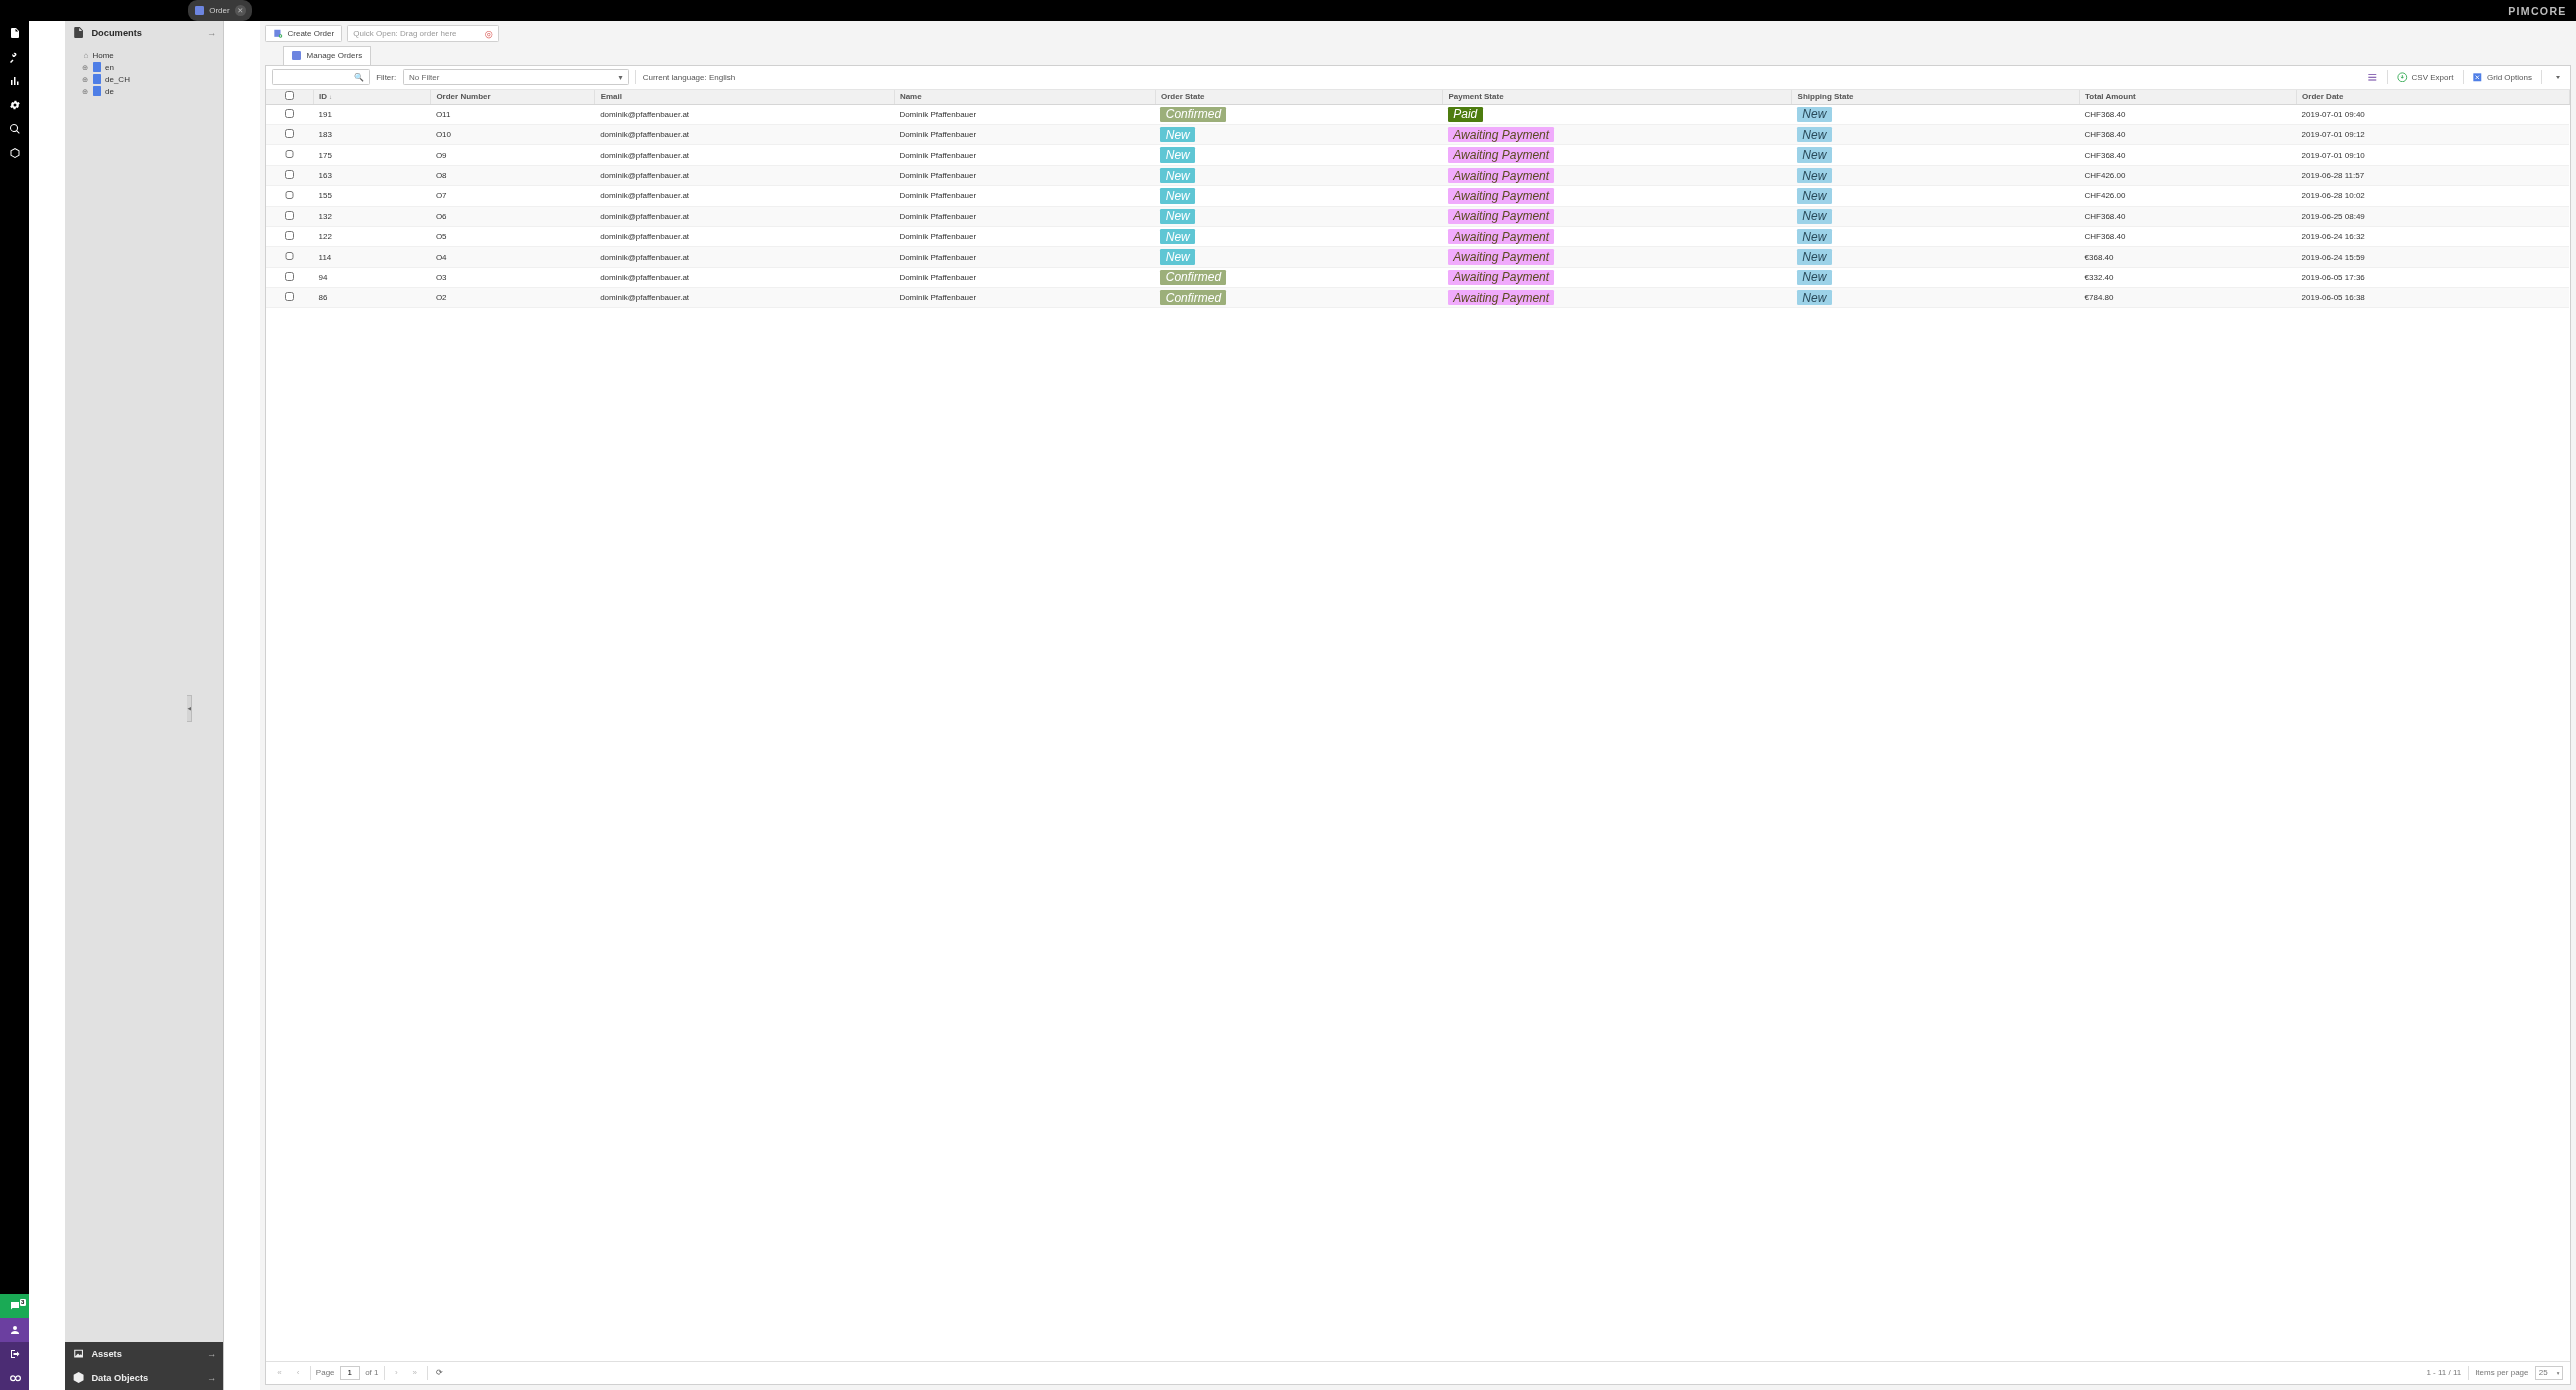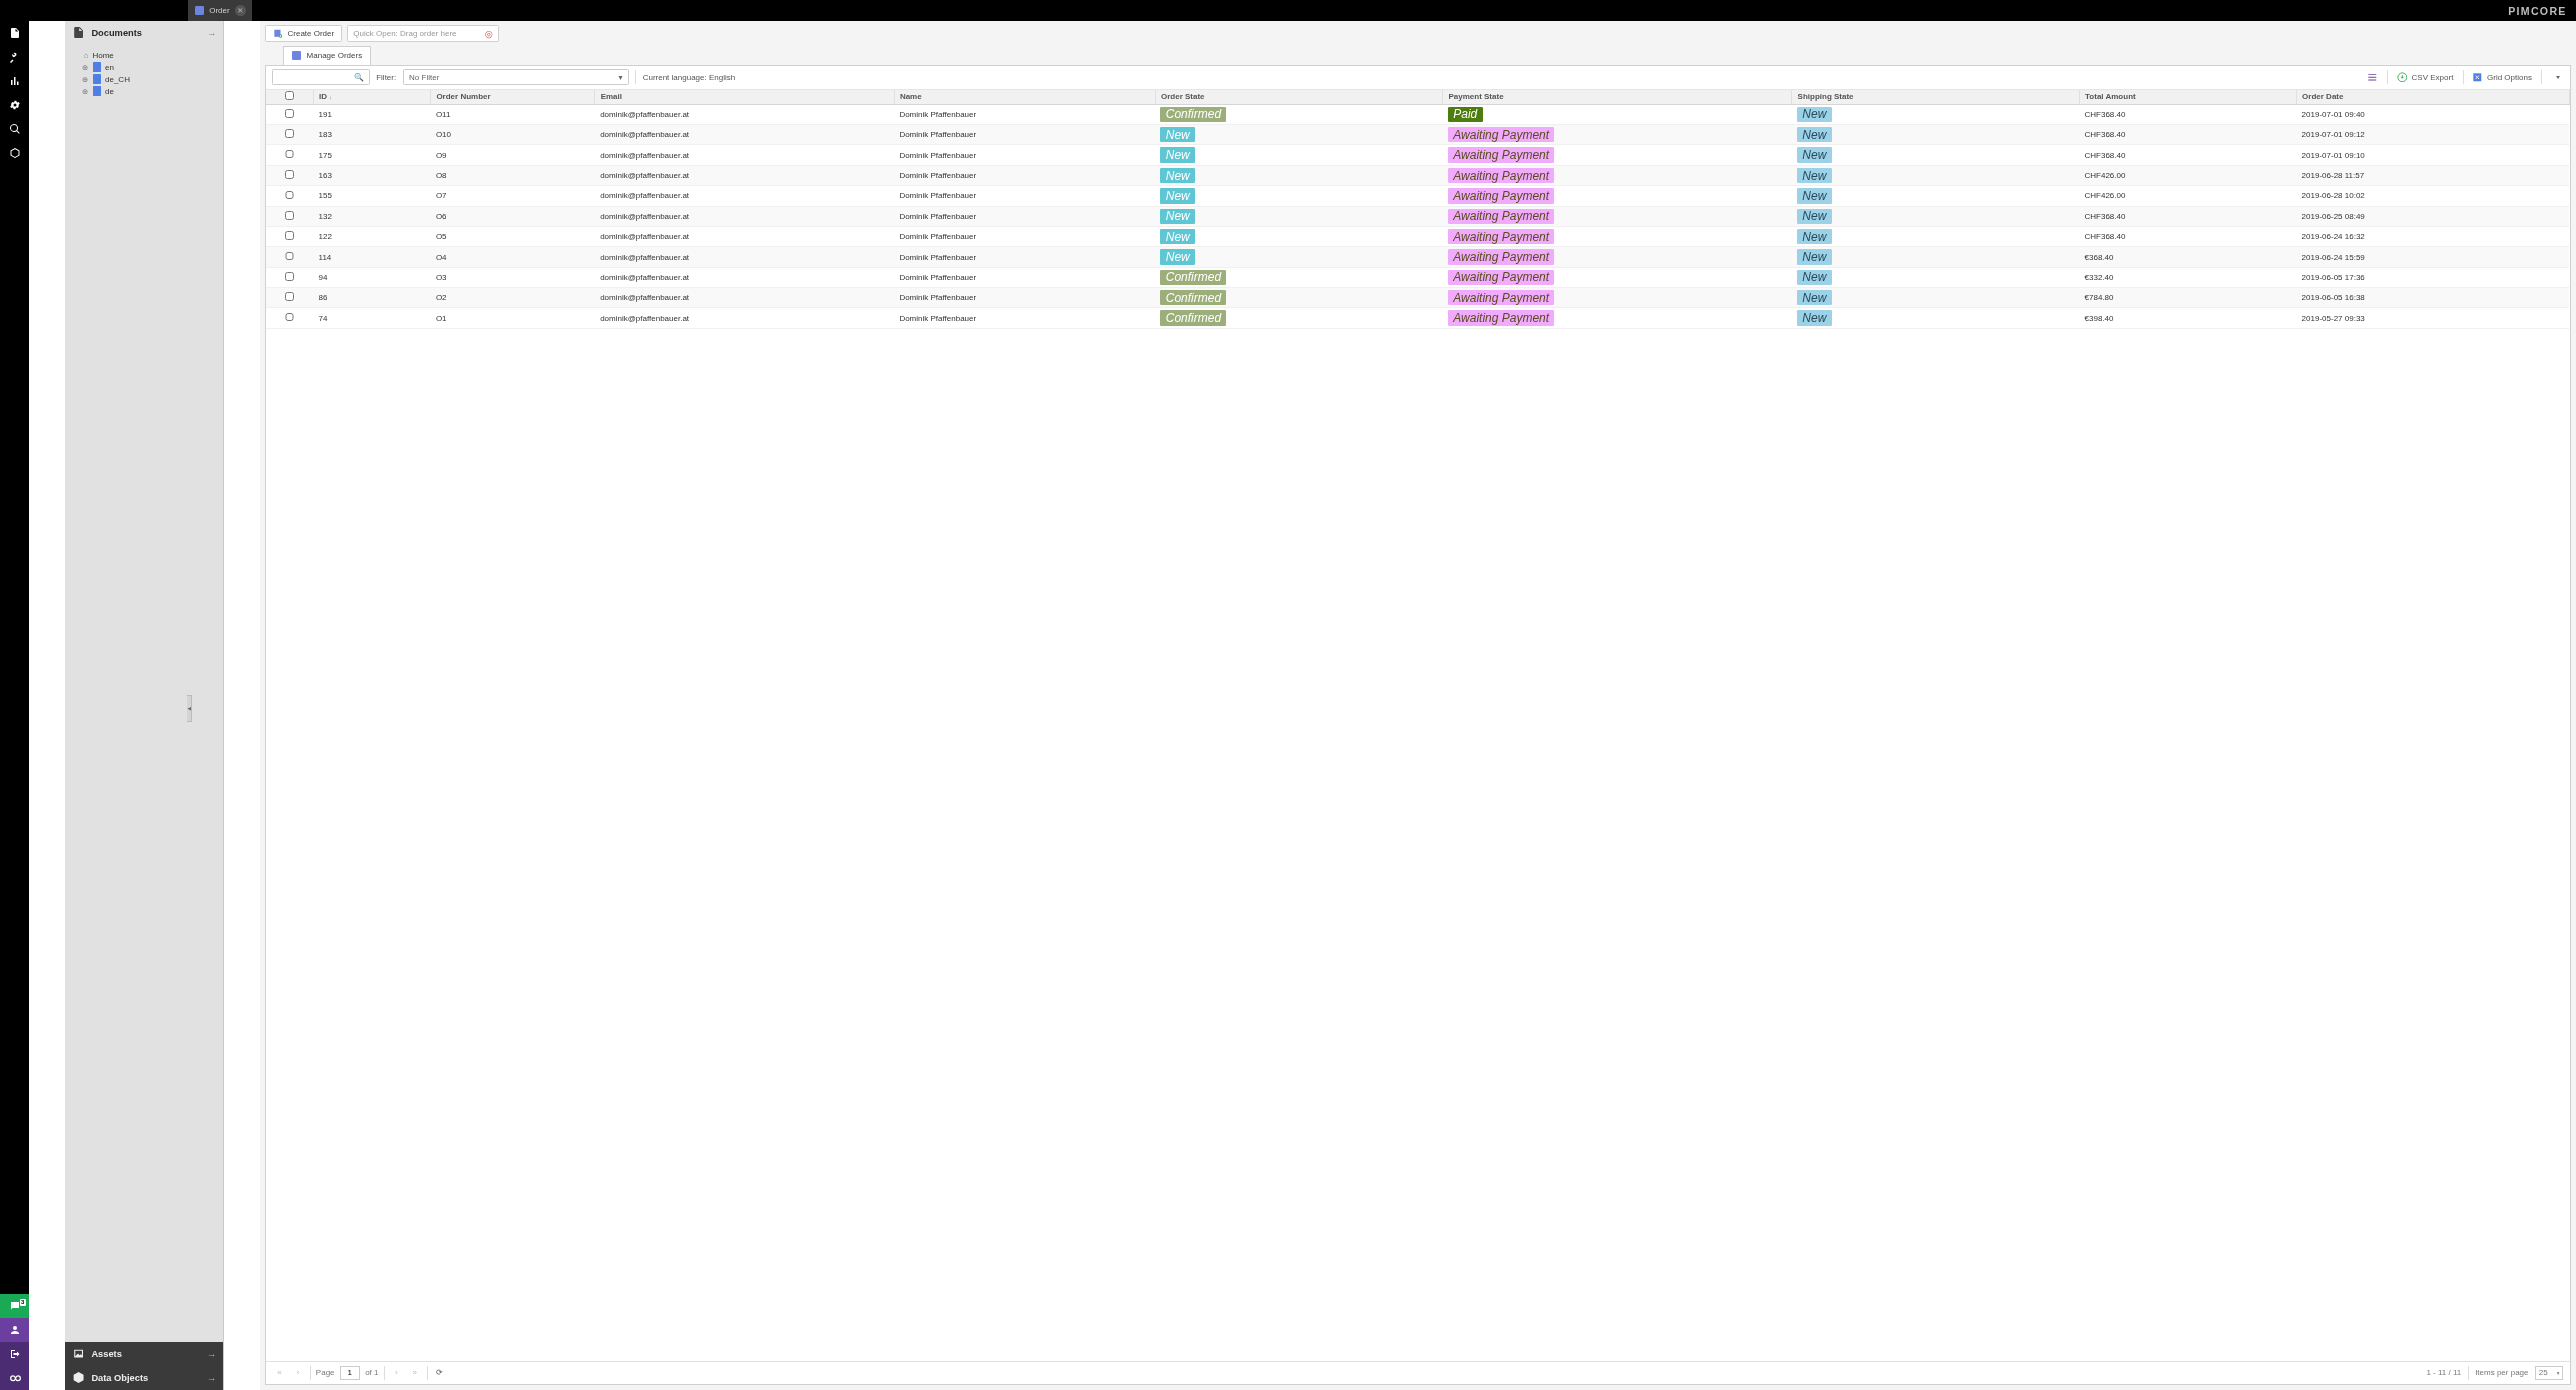--- a/index.html
+++ b/index.html
@@ -3,21 +3,21 @@
 <meta charset="utf-8">
 <style>
   * { box-sizing: border-box; margin: 0; padding: 0; }
   html, body { height: 100%; width: 100%; font-family: Arial, Helvetica, sans-serif; font-size: 8px; color: #333; overflow: hidden; background:#fff; }
   body { display: flex; flex-direction: column; }
 
   
   .topstrip { height: 21px; background: #000; display: flex; align-items: center; }
   .topstrip .spacer-left { width: 29px; height: 100%; }
   .topstrip .spacer-sidetree { width: 159px; height: 100%; background:#000; }
-  .topstrip .tab { height: 21px; background:#3a3a3a; color:#cfcfcf; display:flex; align-items:center; padding:0 6.6px; font-size:8px; gap:5.3px; }
+  .topstrip .tab { height: 21px; background:#3a3a3a; color:#cfcfcf; display:flex; align-items:center; padding:0 6.6px; font-size:8px; gap:5.3px;border-radius:9px; }
   .topstrip .tab .tab-icon { width:9.3px; height:9.3px; background:#6d85e0; border-radius:1.3px; position:relative; }
   .topstrip .tab .close { width:10.6px; height:10.6px; border-radius:50%; background:#555; color:#bbb; display:flex; align-items:center; justify-content:center; font-size:7.3px; cursor:pointer;}
   .topstrip .brand { margin-left:auto; margin-right:9.3px; color:#bdbdbd; font-size:10.6px; letter-spacing:1.3px; font-weight:600; }
 
   
   .main { flex:1; display:flex; min-height:0;gap:36px; }
 
   
   .rail { width:29px; background:#000; display:flex; flex-direction:column; align-items:center; }
   .rail .rail-item { width:29px; height:24px; display:flex; align-items:center; justify-content:center; color:#fff; cursor:pointer; position:relative;}
@@ -428,32 +428,20 @@
                 <td>86</td>
                 <td>O2</td>
                 <td>dominik@pfaffenbauer.at</td>
                 <td>Dominik Pfaffenbauer</td>
                 <td><span class="state confirmed">Confirmed</span></td>
                 <td><span class="state awaiting">Awaiting Payment</span></td>
                 <td><span class="state newblue">New</span></td>
                 <td>€784.80</td>
                 <td>2019-06-05 16:38</td>
               </tr>
-              <tr>
-                <td class="chk"><input type="checkbox" style=""></td>
-                <td>74</td>
-                <td>O1</td>
-                <td>dominik@pfaffenbauer.at</td>
-                <td>Dominik Pfaffenbauer</td>
-                <td><span class="state confirmed">Confirmed</span></td>
-                <td><span class="state awaiting">Awaiting Payment</span></td>
-                <td><span class="state newblue">New</span></td>
-                <td>€398.40</td>
-                <td>2019-05-27 09:33</td>
-              </tr>
             </tbody>
         </table>
       </div>
 
       <div class="pager">
         <span class="pbtn">«</span>
         <span class="pbtn">‹</span>
         <div class="vsep"></div>
         <span>Page</span>
         <input class="pg" value="1" style="">

